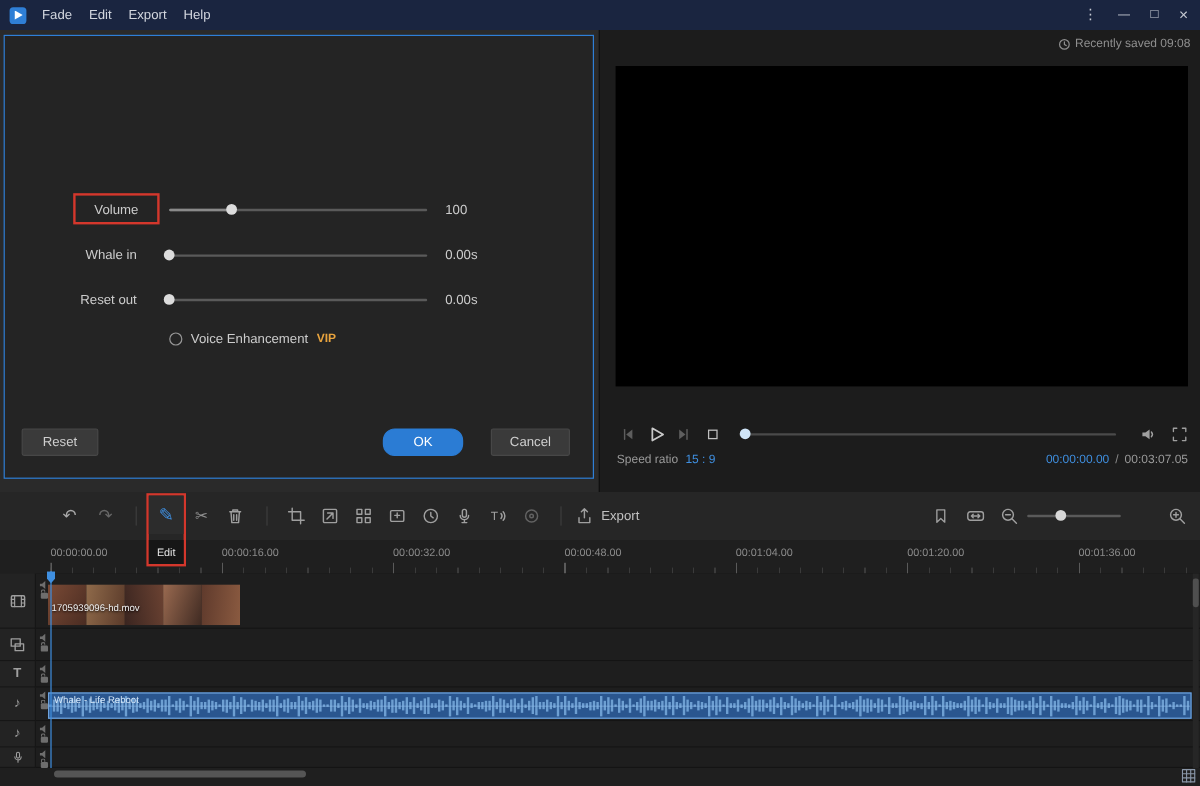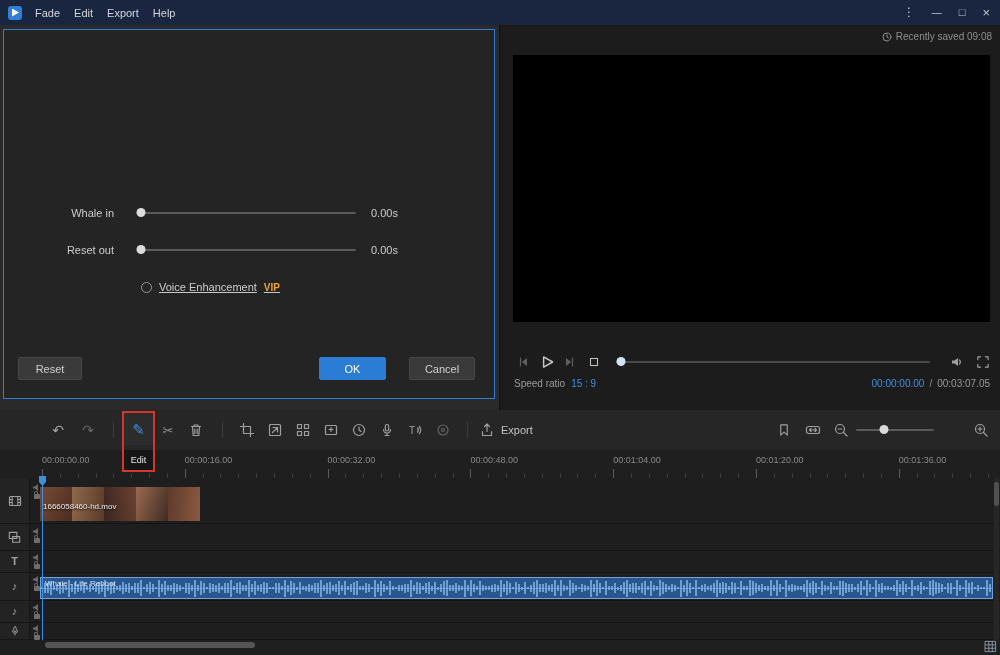--- a/index.html
+++ b/index.html
@@ -23,21 +23,21 @@
   .left-area{position:absolute;left:0;top:25px;width:499px;height:385px;background:#2a2a2a;}
   .dialog{position:absolute;left:3px;top:4px;width:492px;height:370px;background:#242424;border:1px solid #2f7fd6;box-sizing:border-box;}
   .srow{position:absolute;left:0;width:100%;height:22px;}
   .slabel{position:absolute;left:0;width:110px;text-align:right;line-height:22px;font-size:11px;color:#cccccc;}
   .redbox-label{position:absolute;left:57px;top:-3px;width:72px;height:26px;line-height:24px;text-align:center;
        font-size:11px;color:#cccccc;border:2px solid #d4372c;box-sizing:border-box;}
   .strack{position:absolute;left:137px;top:10px;width:215px;height:2px;background:#5a5a5a;border-radius:1px;}
   .sfill{position:absolute;left:0;top:0;height:2px;background:#8a8a8a;border-radius:1px;}
   .sthumb{position:absolute;top:-4px;left:0;width:9px;height:9px;border-radius:50%;background:#dcdcdc;transform:translateX(-50%);}
   .sval{position:absolute;left:367px;line-height:22px;font-size:11px;color:#cccccc;}
-  .vrow{position:absolute;left:137px;top:247px;height:16px;display:flex;align-items:flex-end;gap:7px;text-decoration:underline;}
+  .vrow{position:absolute;left:137px;top:247px;height:16px;display:flex;align-items:flex-start;gap:7px;}
   .radio{width:11px;height:11px;border:1px solid #979797;border-radius:50%;box-sizing:border-box;flex:none;}
   .vlabel{font-size:11px;color:#cccccc;}
   .vip{font-size:10px;color:#e8a33d;font-weight:bold;}
   .btn{position:absolute;top:327px;height:23px;font-size:11px;display:flex;align-items:center;justify-content:center;
        border-radius:2px;color:#cfcfcf;background:#3a3a3a;border:1px solid #474747;box-sizing:border-box;}
   .btn.ok{background:#2b7cd4;border-color:#2b7cd4;color:#ffffff;}
 
   
   .right-area{position:absolute;left:499px;top:25px;width:501px;height:385px;background:#1c1c1c;border-left:1px solid #101010;box-sizing:border-box;}
   .saved{position:absolute;right:8px;top:6px;display:flex;align-items:center;gap:4px;font-size:10px;color:#8f8f8f;}
@@ -126,20 +126,28 @@
       <span style="font-size:10px;">—</span>
       <span style="font-size:11px;">□</span>
       <span style="font-size:13px;">×</span>
     </div>
   </div>
 
   <div class="left-area">
     <div class="dialog">
 
 
+      <div class="srow" style="top:134px;">
+        <span class="redbox-label">Volume</span>
+        <div class="strack">
+          <div class="sfill" id="dlg-fill-1" style="width: 24%;"></div>
+          <div class="sthumb" id="dlg-thumb-1" style="left: 24%;"></div>
+        </div>
+        <span class="sval">100</span>
+      </div>
 
       <div class="srow" style="top:172px;">
         <span class="slabel">Whale in</span>
         <div class="strack">
           <div class="sfill" id="dlg-fill-2" style="width: 0%;"></div>
           <div class="sthumb" id="dlg-thumb-2" style="left: 0%;"></div>
         </div>
         <span class="sval">0.00s</span>
       </div>
 
@@ -152,21 +160,21 @@
         <span class="sval">0.00s</span>
       </div>
 
       <div class="vrow">
         <span class="radio"></span>
         <span class="vlabel">Voice Enhancement</span>
         <span class="vip">VIP</span>
       </div>
 
       <div class="btn" style="left:14px;width:64px;">Reset</div>
-      <div class="btn ok" style="left:315px;width:67px;">OK</div>
+      <div class="btn ok" style="left:315px;width:67px;border-radius:10px;">OK</div>
       <div class="btn" style="left:405px;width:66px;">Cancel</div>
     </div>
   </div>
 
   <div class="right-area">
     <div class="saved">
       <svg width="10" height="10" viewBox="0 0 10 10">
         <circle cx="5" cy="5" r="4" class="ic" style="stroke:#8f8f8f;stroke-width:1;"></circle>
         <path d="M5 2.8V5l1.5 1" class="ic" style="stroke:#8f8f8f;stroke-width:1;"></path>
       </svg>
@@ -402,21 +410,21 @@
         <span class="mspk"></span>
         <span class="mlock"></span>
       </div>
 
     <div class="vclip">
       <div class="th th1"></div>
       <div class="th th2"></div>
       <div class="th th3"></div>
       <div class="th th4"></div>
       <div class="th th5"></div>
-      <span class="vclip-name">1666058460-hd.mov</span>
+      <span class="vclip-name">1705939096-hd.mov</span>
     </div>
 
     <div class="aclip">
       <div class="waveform" id="waveform">
           <i style="height:2.0px"></i>
           <i style="height:10.6px"></i>
           <i style="height:9.7px"></i>
           <i style="height:14.2px"></i>
           <i style="height:4.5px"></i>
           <i style="height:5.5px"></i>

